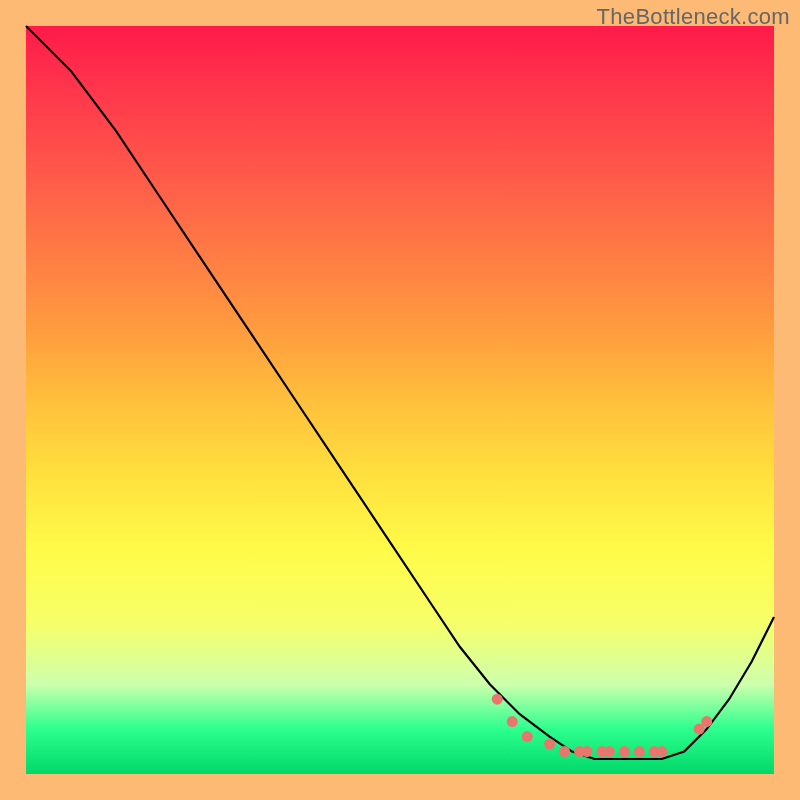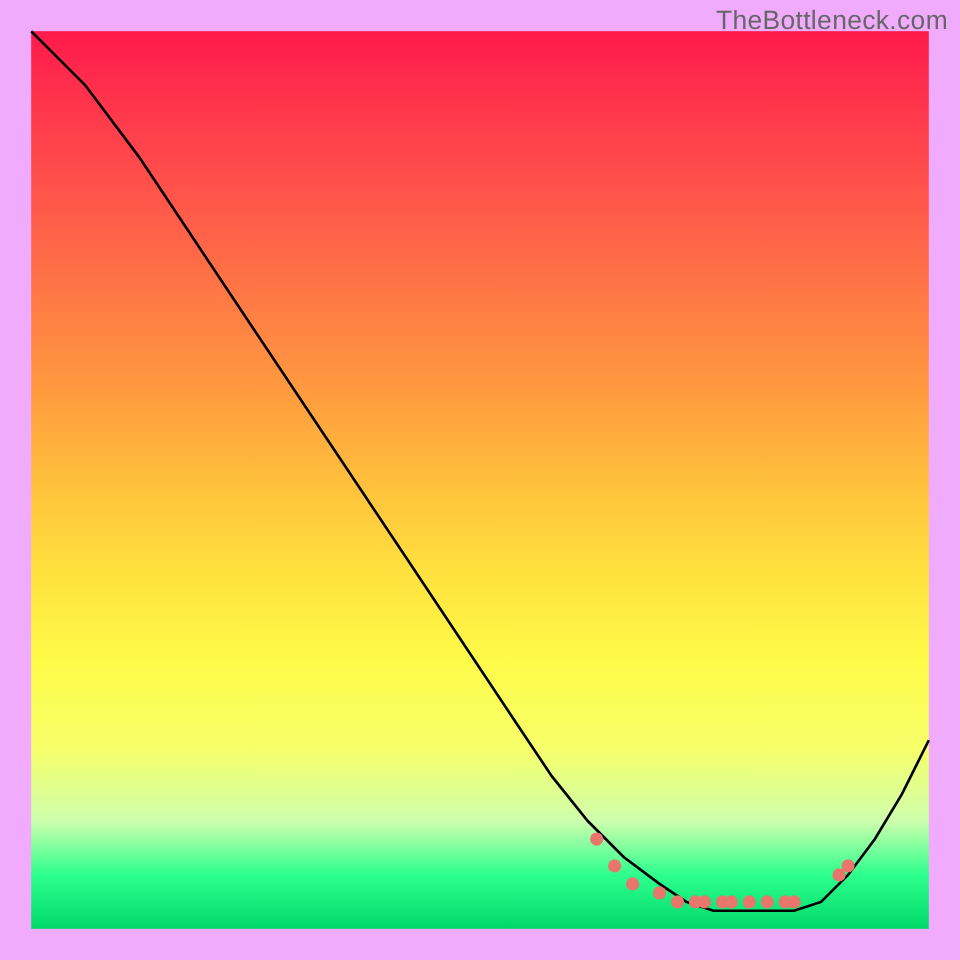--- a/index.html
+++ b/index.html
@@ -7,21 +7,21 @@
     padding: 0;
     width: 800px;
     height: 800px;
     background: #000;
     overflow: hidden;
   }
   .chart-container {
     position: relative;
     width: 800px;
     height: 800px;
-    background: #f0abfc;
+    background: #fdba74;
   }
   .plot-area {
     position: absolute;
     left: 26px;
     top: 26px;
     width: 748px;
     height: 748px;
     
     background: linear-gradient(to bottom,
       #ff1a4a 0%,

